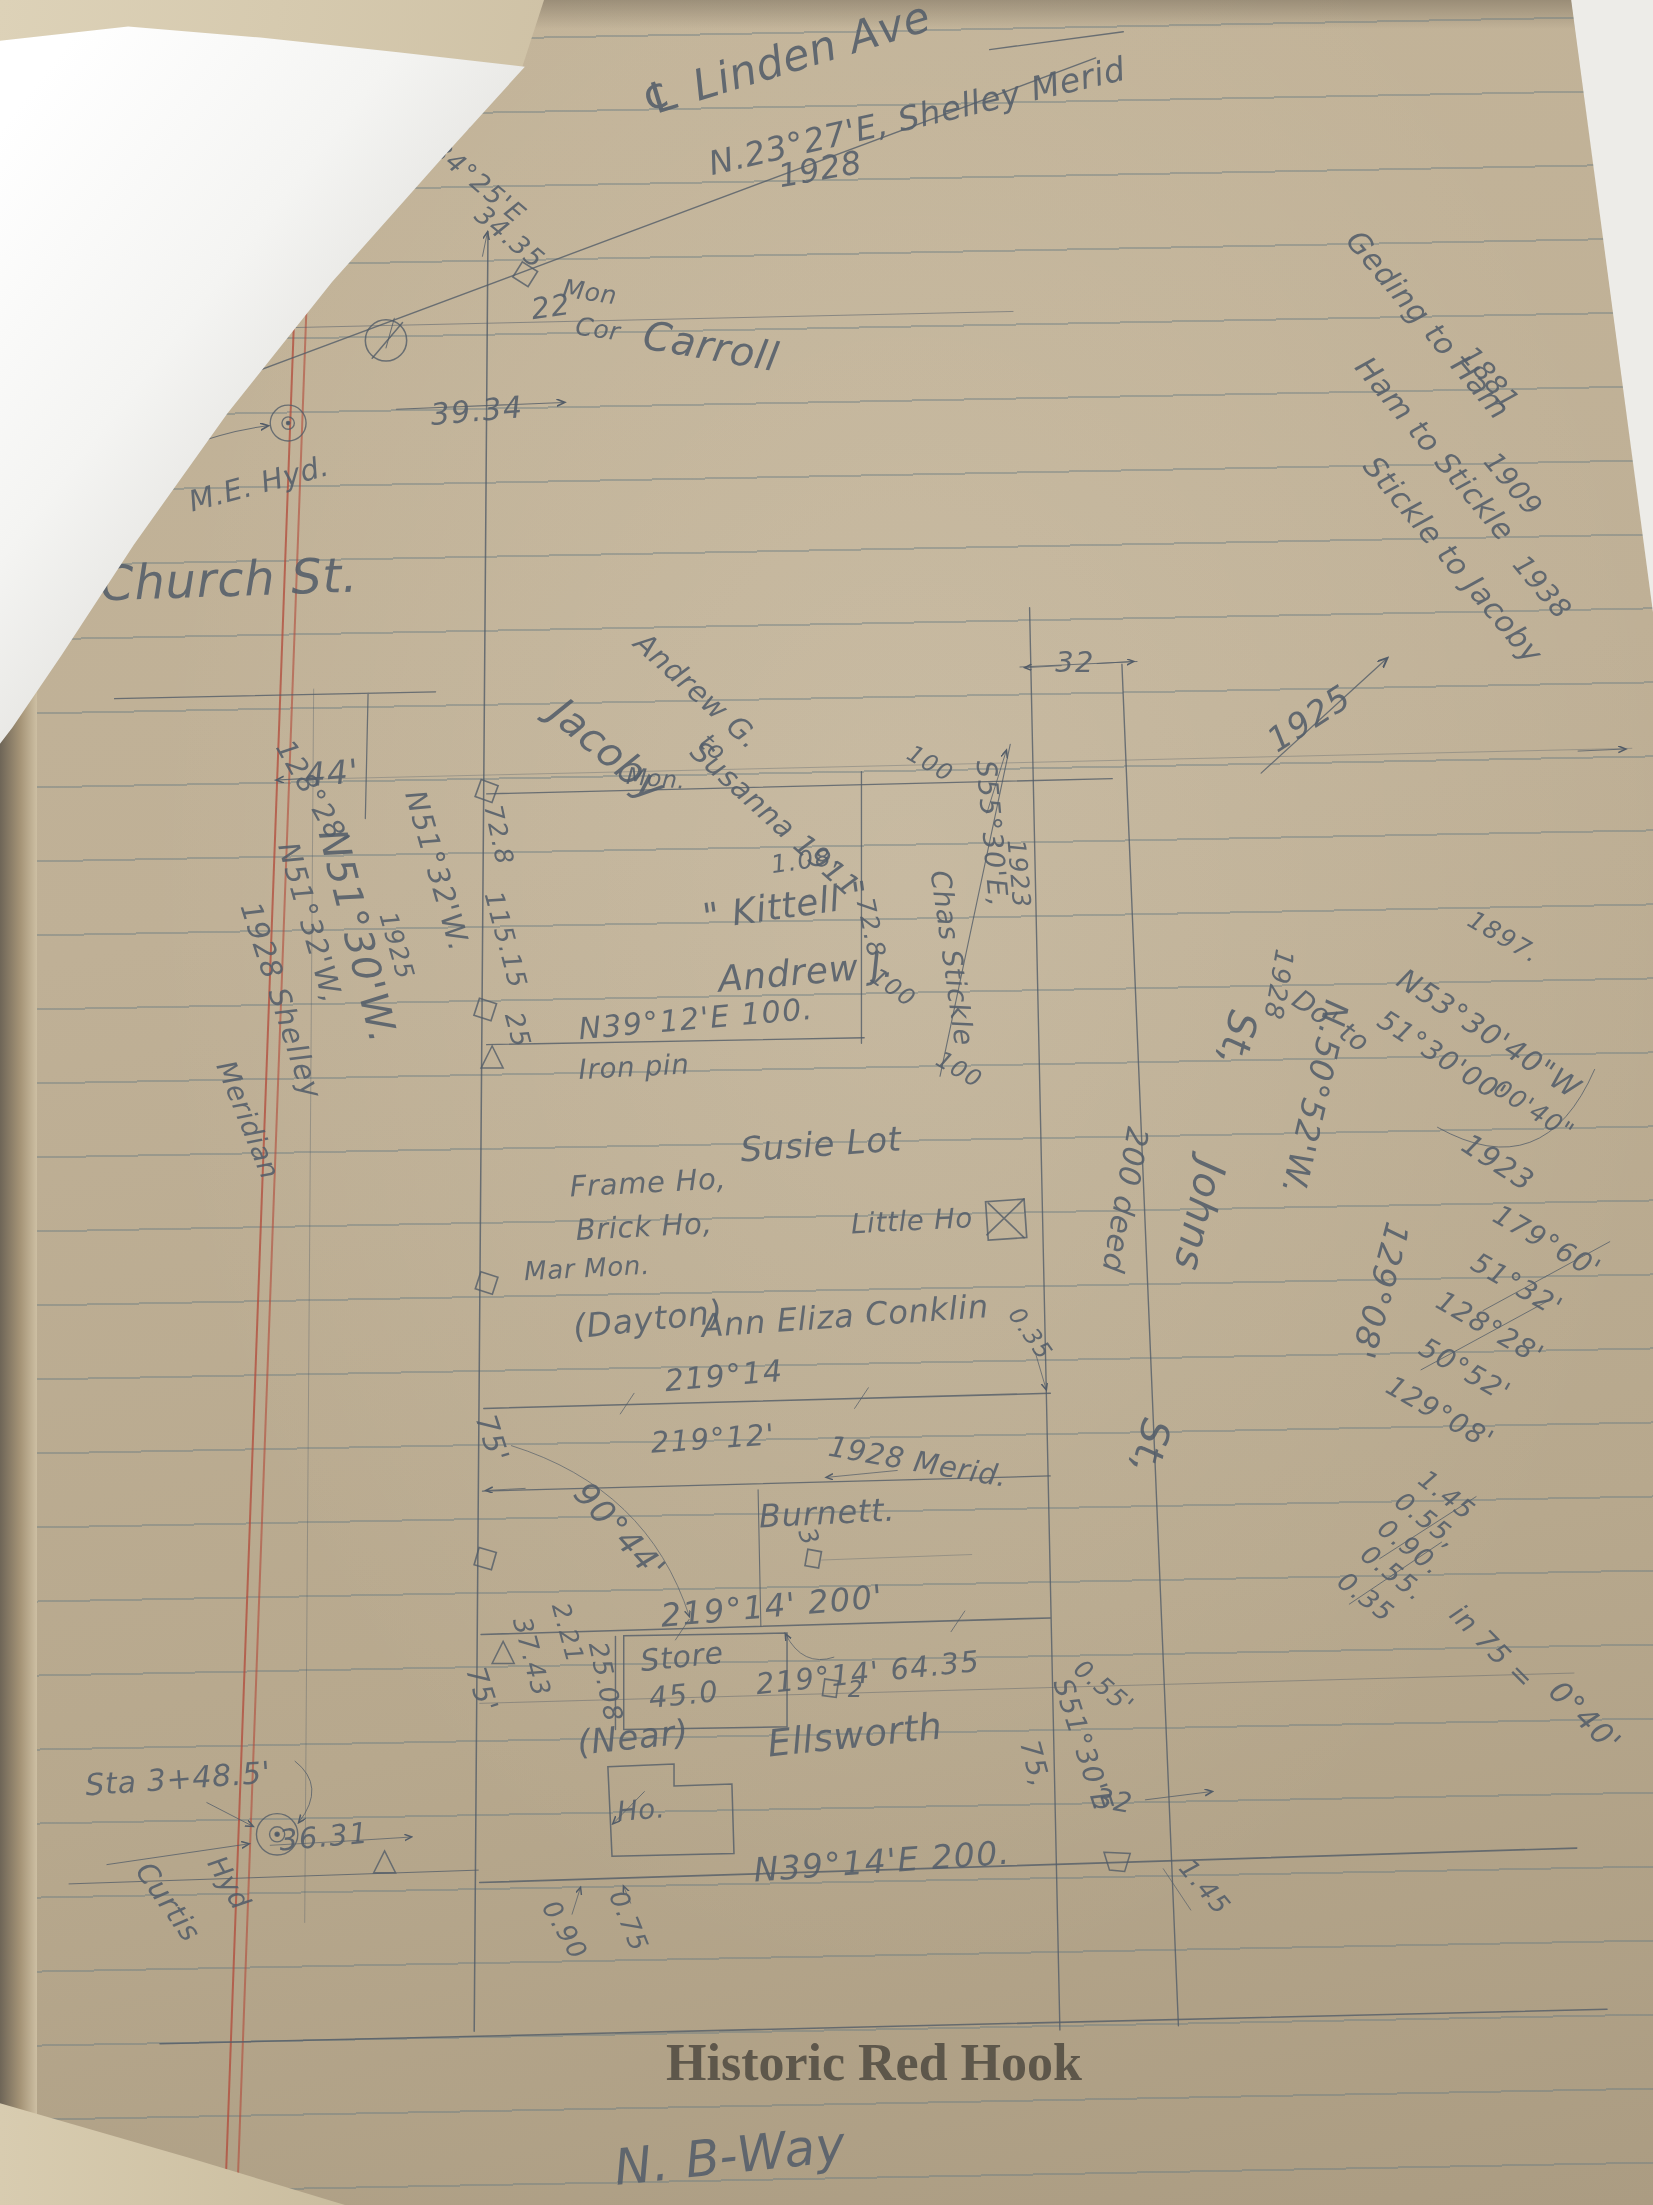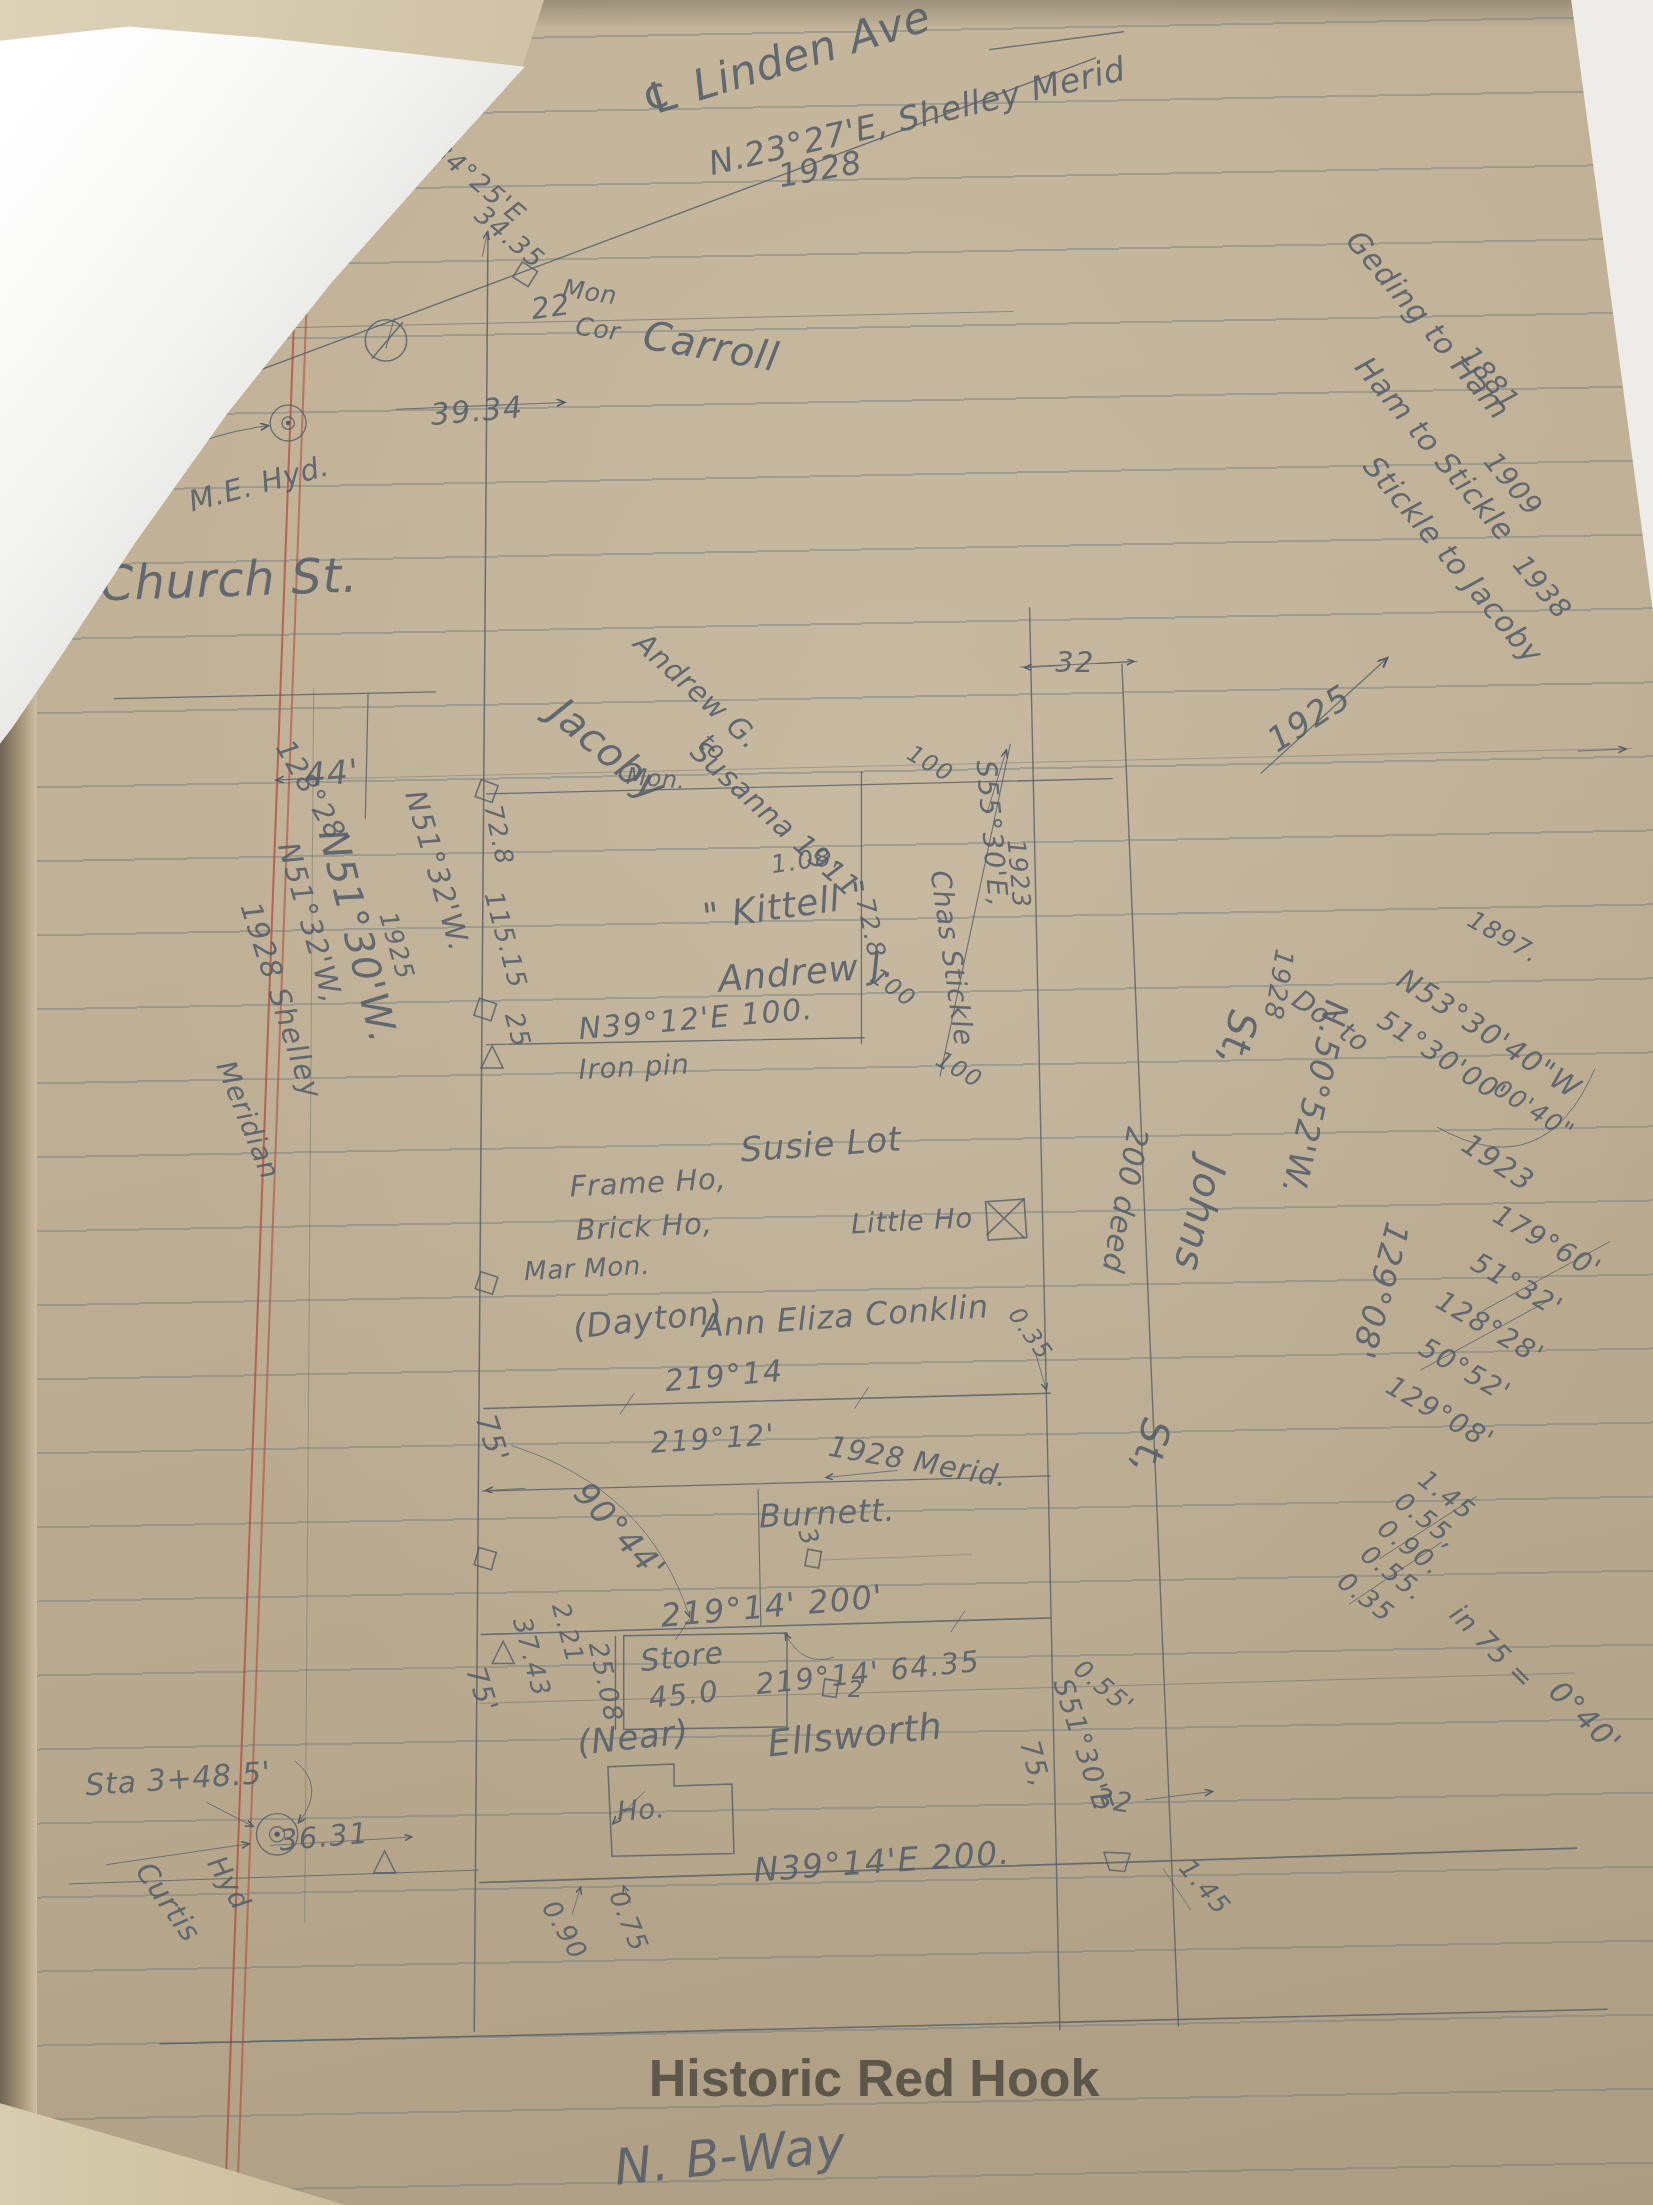--- a/index.html
+++ b/index.html
@@ -34,21 +34,21 @@
   .wedge-bl{position:absolute;left:0;top:2081px;width:345px;height:124px;
     background:linear-gradient(90deg,#d8ccb0,#cabd9f);
     clip-path:polygon(0 18%,55% 62%,100% 100%,0 100%);}
   
   svg.lines{position:absolute;inset:0;}
   .hw{position:absolute;transform:translate(-50%,-50%);white-space:pre;color:#545e6a;
       opacity:.88;line-height:1;}
   .hw.c{font-style:italic;letter-spacing:0.7px;}
   .hw.p{font-style:italic;letter-spacing:1.4px;}
   .wm{position:absolute;transform:translate(-50%,-50%);color:#4c473e;opacity:.82;
-      font-family:Liberation Sans, sans-serif;font-weight:600;letter-spacing:0px;margin-top:16px;}
+      font-family:Liberation Serif, serif;font-weight:600;letter-spacing:0px;}
 </style>
 </head>
 <body>
 
 <div id="photo">
   <div class="page"></div>
   <div class="ruled"></div>
   <div class="redline"></div>
 
   <svg class="lines" width="1654" height="2205" viewBox="0 0 2400 3200">

